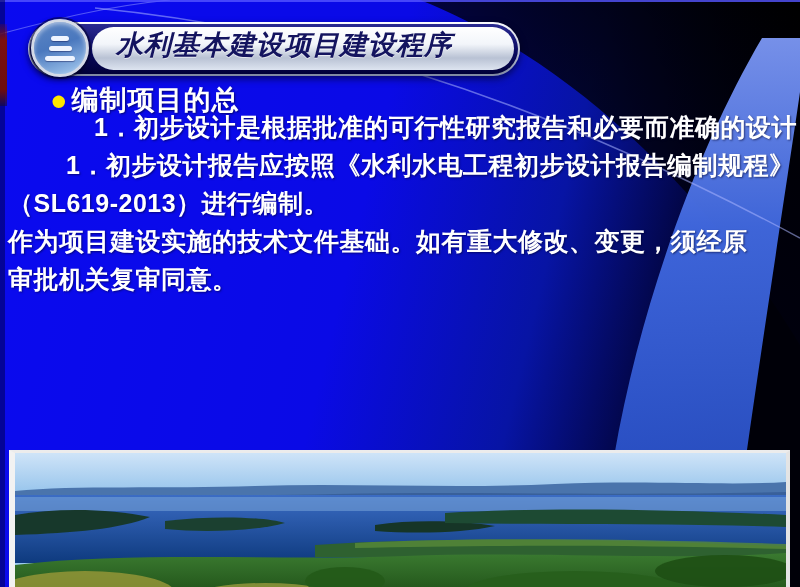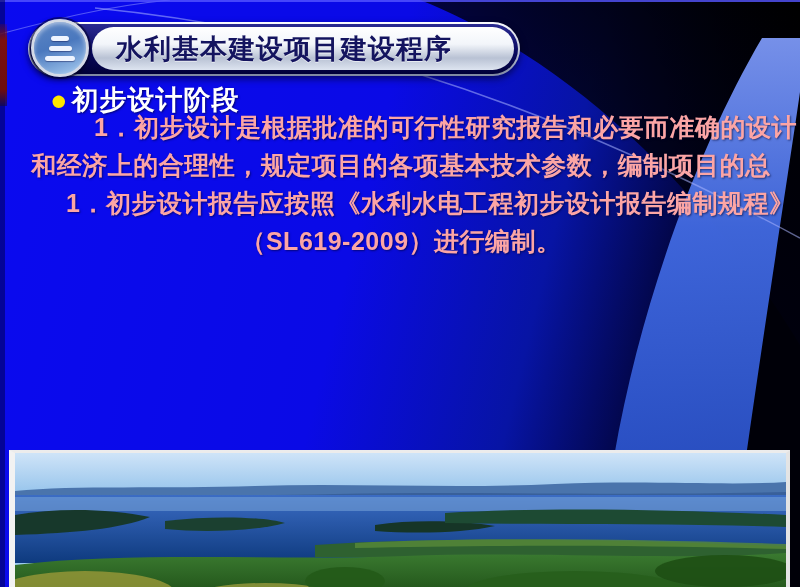--- a/index.html
+++ b/index.html
@@ -23,21 +23,21 @@
     background:linear-gradient(180deg,#fbfcff 0%,#c9cfdd 45%,#7e88a0 100%);
     box-shadow:0 3px 7px rgba(0,0,10,.55);
   }
   .pill-navy{
     position:absolute;left:2px;top:2px;right:2px;bottom:2px;border-radius:26px;
     background:linear-gradient(180deg,#2a2a92 0%,#0a0a60 55%,#000038 100%);
   }
   .pill-chrome{
     position:absolute;left:64px;top:5px;right:6px;bottom:6px;border-radius:22px;
     background:linear-gradient(180deg,#ffffff 0%,#f2f5fa 40%,#b9c2d4 72%,#dde4f0 100%);
-    display:flex;align-items:center;padding-left:24px;box-sizing:border-box;
+    display:flex;align-items:flex-start;padding-left:24px;box-sizing:border-box;font-style:italic;
   }
   .pill-title{
     color:#14145f;font-size:27px;font-weight:bold;letter-spacing:1px;
     text-shadow:0 1px 0 rgba(255,255,255,.6);white-space:nowrap;
   }
   .title-circle{
     position:absolute;left:3px;top:-3px;width:58px;height:58px;border-radius:50%;
     background:linear-gradient(160deg,#5e86c4 0%,#4a78be 45%,#a9cef2 100%);
     border:3px solid #d4dae6;box-sizing:border-box;
     box-shadow:0 0 0 2px rgba(0,0,48,.55), inset 0 2px 4px rgba(255,255,255,.5), 0 2px 5px rgba(0,0,0,.5);
@@ -50,23 +50,22 @@
   .heading-row{
     position:absolute;left:50px;top:82px;display:flex;align-items:center;
     color:#ffffff;font-size:27px;font-weight:bold;letter-spacing:1px;
     text-shadow:1px 1px 2px rgba(0,0,40,.6);
   }
   .bullet{color:#ffe600;font-size:29px;margin-right:3px;text-shadow:none;line-height:1;}
 
   
   .body-text{
     position:absolute;left:8px;top:108px;width:786px;
-    color:#fca5a5;font-size:25px;font-weight:bold;letter-spacing:.5px;
+    color:#ffffff;font-size:25px;font-weight:bold;letter-spacing:.5px;
     text-shadow:1px 1px 2px rgba(0,0,40,.55);
-    text-align:center;
   }
   .body-text .line{height:38px;line-height:38px;white-space:nowrap;}
   .body-text .line.indent1{padding-left:86px;}
   .body-text .line.indent2{padding-left:58px;}
 
   
   .photo-frame{
     position:absolute;left:9px;top:450px;width:781px;height:137px;
     border-top:3px solid #ececec;border-right:4px solid #e4e4e4;border-left:6px solid #f2f2f2;
     box-sizing:border-box;overflow:hidden;background:#9ccaf0;
@@ -117,28 +116,29 @@
     </div>
     <div class="title-circle">
       <div class="bar b1"></div>
       <div class="bar b2"></div>
       <div class="bar b3"></div>
     </div>
   </div>
 
   <div class="heading-row">
     <span class="bullet">●</span>
-    <span>初步设计阶段</span>
+    <span>编制项目的总</span>
   </div>
 
   <div class="body-text">
     <div class="line indent1">1．初步设计是根据批准的可行性研究报告和必要而准确的设计</div>
-    <div class="line">和经济上的合理性，规定项目的各项基本技术参数，编制项目的总</div>
     <div class="line indent2">1．初步设计报告应按照《水利水电工程初步设计报告编制规程》</div>
-    <div class="line">（SL619-2009）进行编制。</div>
+    <div class="line">（SL619-2013）进行编制。</div>
+    <div class="line">作为项目建设实施的技术文件基础。如有重大修改、变更，须经原</div>
+    <div class="line">审批机关复审同意。</div>
   </div>
 
   <div class="photo-frame">
     <svg width="771" height="150" viewBox="0 0 771 150" preserveAspectRatio="none">
       <defs>
         <linearGradient id="skyGrad" x1="0" y1="0" x2="0" y2="1">
           <stop offset="0" stop-color="#cfe4f8"></stop>
           <stop offset="1" stop-color="#8fc0ea"></stop>
         </linearGradient>
         <linearGradient id="waterGrad" x1="0" y1="0" x2="0" y2="1">

